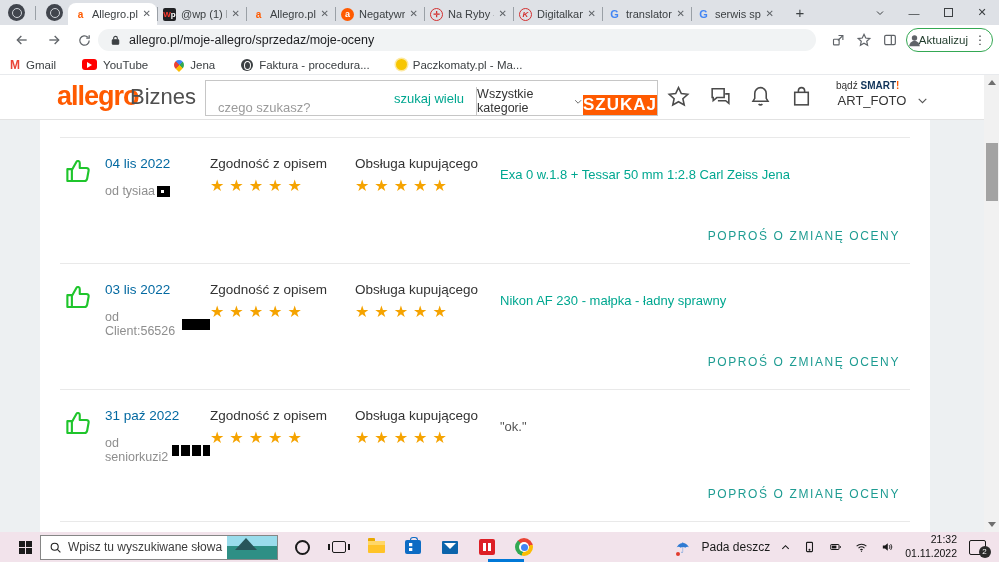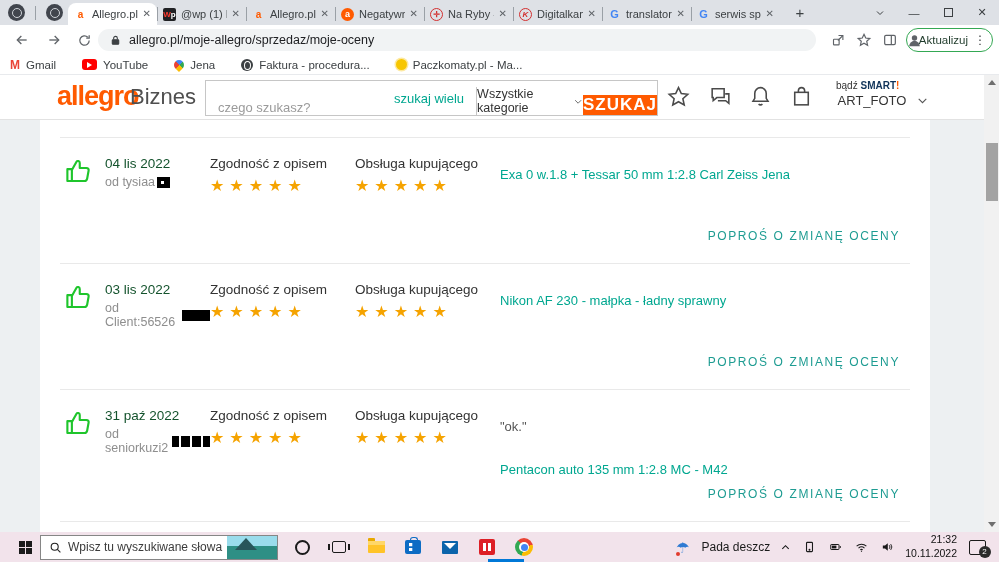--- a/index.html
+++ b/index.html
@@ -69,22 +69,22 @@
   .user-line { margin-top:2px; font-size:13px; color:#333; display:flex; align-items:center; justify-content:center; gap:10px; }
 
   
   .content-bg { position:absolute; left:0; top:120px; width:999px; height:412px; background:#edf0f2; }
   .card { position:absolute; left:40px; top:120px; width:890px; height:412px; background:#fff; }
   .rv-divider { height:1px; background:#e9e9e9; margin:0 20px; }
   .rv-divider.first { margin-top:17px; }
   .rv-row { position:relative; display:flex; padding:18px 30px 0 23px; }
   .rv-thumbwrap { width:42px; }
   .rv-datecol { width:105px; }
-  .rv-date { font-size:13.5px; color:#14532d; }
-  .rv-from { margin-top:4px; font-size:12.5px; color:#8e8e8e; display:flex; align-items:center; }
+  .rv-date { font-size:13.5px; color:#0369a1; }
+  .rv-from { margin-top:13px; font-size:12.5px; color:#8e8e8e; display:flex; align-items:center; }
   .redact { display:inline-block; height:11px; background:#000; margin-left:2px; position:relative; }
   .redact.w12 { width:13px; } .redact.w12::after { content:""; position:absolute; left:4px; top:4px; width:3px; height:3px; background:#fff; }
   .redact.w32 { width:32px; }
   .redact.w48 { width:48px; background:repeating-linear-gradient(90deg,#000 0 6px,#000 6px 7px,#fff 7px 9px,#000 9px 11px); background-color:#000; }
   .rv-rating { width:145px; }
   .rv-label { font-size:13.5px; color:#333; }
   .rv-stars { margin-top:5px; font-size:16px; letter-spacing:5px; color:#f5a300; white-space:nowrap; }
   .rv-main { flex:1; padding-top:11px; }
   .rv-comment { font-size:13px; color:#555; }
   .rv-comment:empty { display:none; }
@@ -421,21 +421,20 @@
       <div class="rv-rating">
         <div class="rv-label">Zgodność z opisem</div>
         <div class="rv-stars">★★★★★</div>
       </div>
       <div class="rv-rating">
         <div class="rv-label">Obsługa kupującego</div>
         <div class="rv-stars">★★★★★</div>
       </div>
       <div class="rv-main">
           <div class="rv-comment">"ok."</div>
-          <a class="rv-product" href="#">Pentacon auto 135 mm 1:2.8 MC - M42</a>
         </div>
       <a class="rv-action" href="#">POPROŚ O ZMIANĘ OCENY</a>
     </div>
     <div class="rv-divider"></div>
   </div>
 
   <div class="scrollbar">
     <span class="sb-arrow sb-up"></span>
     <span class="sb-thumb"></span>
     <span class="sb-arrow sb-down"></span>
@@ -518,21 +517,21 @@
       </span>
       <span class="tray-ic">
         <svg width="15" height="14" viewBox="0 0 24 24" fill="#1a1a1a">
             <path d="M4 9.5v5h3.8l4.7 3.8V5.7L7.8 9.5z"></path>
             <path d="M15 9a4.5 4.5 0 0 1 0 6" fill="none" stroke="#1a1a1a" stroke-width="1.6"></path>
             <path d="M17.5 7a8 8 0 0 1 0 10" fill="none" stroke="#1a1a1a" stroke-width="1.6"></path>
           </svg>
       </span>
       <div class="clock">
         <div>21:32</div>
-        <div>10.11.2022</div>
+        <div>01.11.2022</div>
       </div>
       <span class="tb-ic" style="margin-right:4px">
         <span class="notif">
             <span class="notif-badge">2</span>
           </span>
       </span>
     </div>
   </div>
 
 </div>

